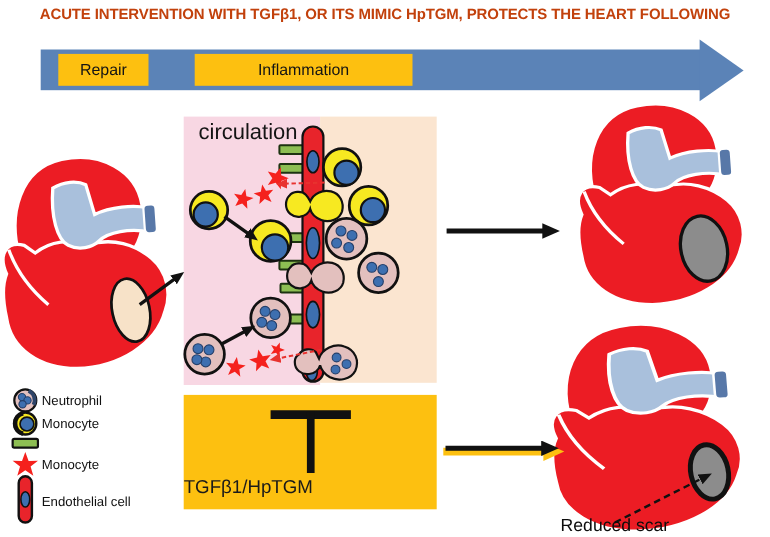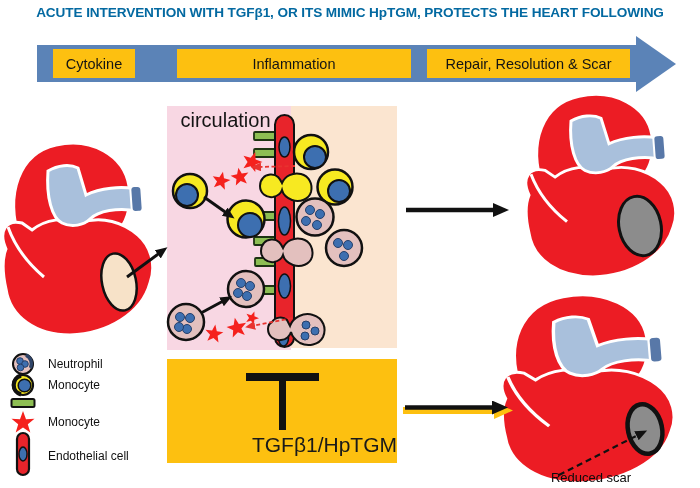--- a/index.html
+++ b/index.html
@@ -1,62 +1,59 @@
 <!DOCTYPE html>
 <html><head>
 <meta charset="utf-8">
 <style>
   html,body{margin:0;padding:0;background:#fff;}
   #canvas{position:relative;width:700px;height:488px;background:#ffffff;overflow:hidden;
           font-family:"Liberation Sans",sans-serif;color:#111;}
   .abs{position:absolute;}
   
   .title-line{left:0;width:700px;text-align:center;font-weight:bold;font-size:13.6px;
-              letter-spacing:-0.1px;white-space:nowrap;z-index:2;color:#0369a1;}
+              letter-spacing:-0.1px;white-space:nowrap;z-index:2;color:#c2410c;}
   
   .banner-body{left:37px;top:45px;width:600px;height:37px;background:#5B83B7;z-index:1;}
   .banner-head{left:636px;top:36px;width:0;height:0;border-top:28px solid transparent;
                border-bottom:28px solid transparent;border-left:40px solid #5B83B7;z-index:1;}
   .stage-box{top:49px;height:29px;background:#FDC010;z-index:2;display:flex;
              align-items:center;justify-content:center;font-size:14.5px;color:#141414;}
   
   .panel-pink{left:167px;top:106px;width:124px;height:244px;background:#F8D7E3;z-index:1;}
   .panel-peach{left:291px;top:106px;width:106px;height:242px;background:#FBE5D0;z-index:1;}
   .panel-label{top:109px;font-size:20px;color:#141414;text-align:center;z-index:4;}
   
   .tgf-box{left:167px;top:359px;width:230px;height:104px;background:#FDC010;z-index:1;}
-  .tgf-label{left:167px;top:433px;width:230px;text-align:right;font-size:21px;
+  .tgf-label{left:167px;top:433px;width:230px;text-align:left;font-size:17px;
              font-weight:500;color:#1a1a1a;z-index:4;}
   
   #art{left:0;top:0;z-index:3;}
   
-  .legend-row{left:8px;display:flex;align-items:center;gap:10px;z-index:4;}
+  .legend-row{left:8px;display:flex;align-items:center;gap:0;z-index:4;}
   .legend-icon-box{width:30px;display:flex;justify-content:center;}
   .legend-label{font-size:12px;color:#111;}
   
-  .reduced-scar{left:536px;top:470px;width:110px;text-align:center;font-size:13px;
+  .reduced-scar{left:504px;top:470px;width:110px;text-align:center;font-size:16px;
                 color:#0c0c0c;z-index:4;}
 </style>
 </head>
 <body>
 
 <div id="canvas">
 
   <div class="abs title-line" style="top:5px">ACUTE INTERVENTION WITH TGFβ1, OR ITS MIMIC HpTGM, PROTECTS THE HEART FOLLOWING</div>
 
   <div class="abs banner-body"></div>
   <div class="abs banner-head"></div>
   <div class="abs stage-box" style="left:53px;width:82px">
-      <span>Cytokine</span>
+      <span>Repair</span>
     </div>
-  <div class="abs stage-box" style="left:177px;width:234px">
+  <div class="abs stage-box" style="left:177px;width:198px">
       <span>Inflammation</span>
-    </div>
-  <div class="abs stage-box" style="left:427px;width:203px">
-      <span>Repair, Resolution &amp; Scar</span>
     </div>
 
   <div class="abs panel-pink"></div>
   <div class="abs panel-peach"></div>
   <div class="abs panel-label" style="left:168px;width:115px">circulation</div>
 
   <div class="abs tgf-box"></div>
   <div class="abs tgf-label">TGFβ1/HpTGM</div>
 
   <div class="abs reduced-scar">Reduced scar</div>

